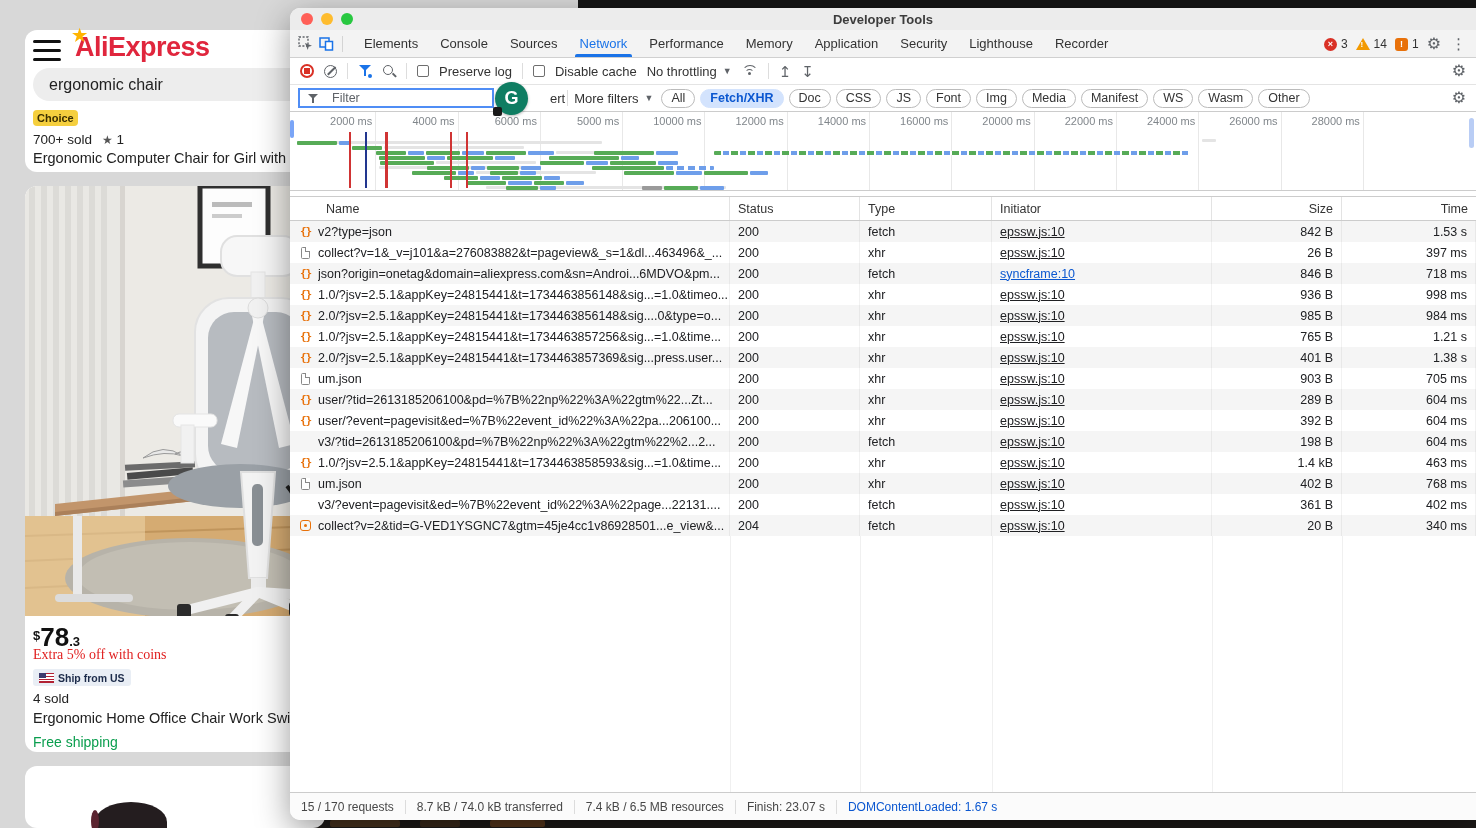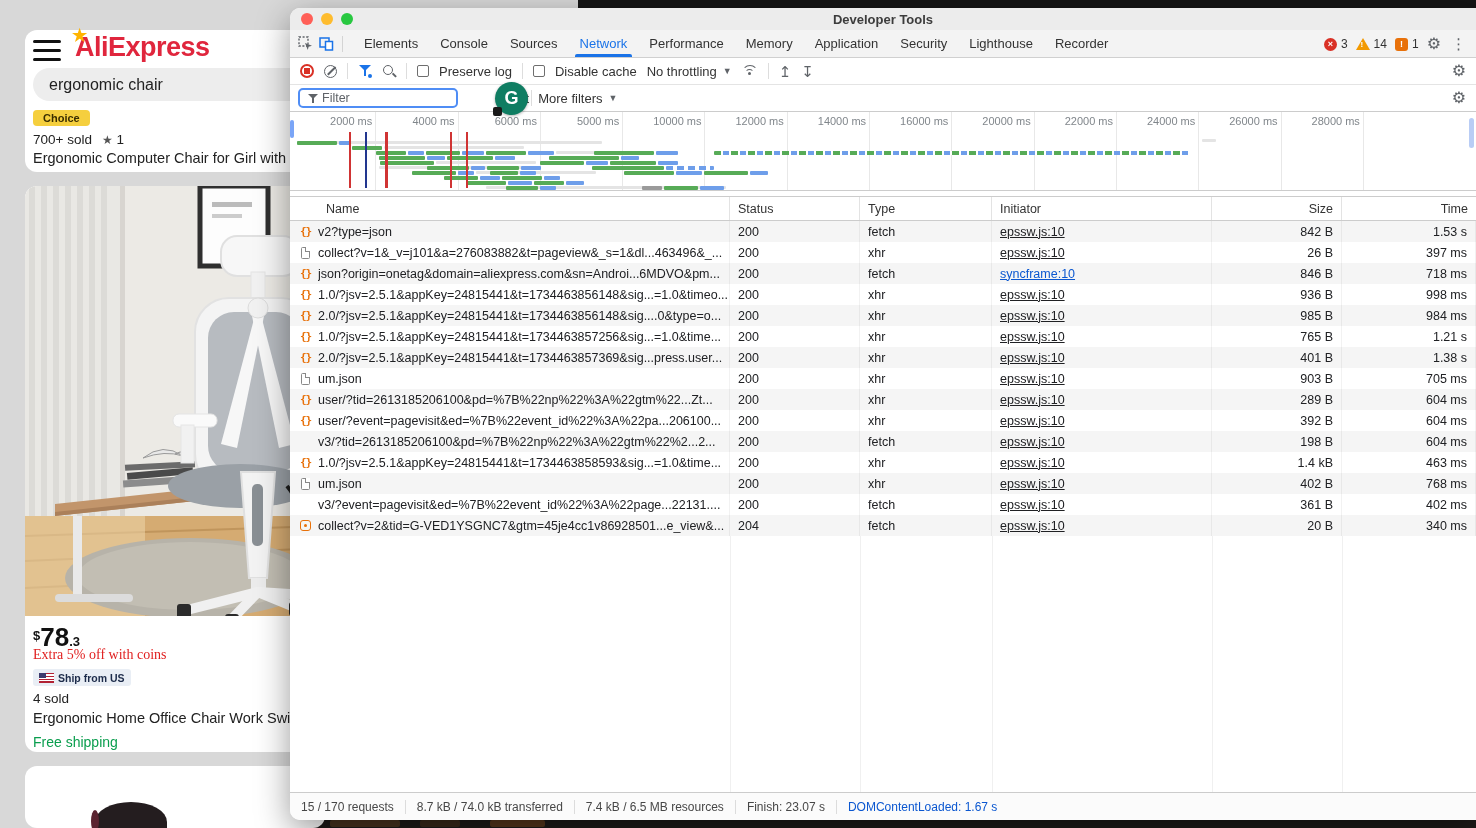--- a/index.html
+++ b/index.html
@@ -13,21 +13,21 @@
   .strip-bottom .blob { position:absolute; top:1px; height:7px; border-radius:2px; }
 
   
   .ae-card { position:absolute; background:#fff; border-radius:12px; }
   .ae-header-card { left:25px; top:30px; width:300px; height:142px; }
   .hamburger { position:absolute; left:8px; top:10px; width:28px; height:21px; cursor:pointer; }
   .hamburger i { display:block; height:3px; background:#111; border-radius:2px; margin-bottom:6px; }
   .ae-logo { position:absolute; left:50px; top:2px; font-size:27px; font-weight:bold; color:#e0263d; letter-spacing:-0.5px; }
   .ae-logo .star { position:absolute; left:-3px; top:-7px; font-size:17px; color:#ffb400; }
   .ae-search { position:absolute; left:8px; top:38px; width:290px; height:33px; background:#ededed; border-radius:17px; display:flex; align-items:center; padding-left:16px; font-size:16px; color:#222; }
-  .choice-badge { position:absolute; left:8px; top:80px; background:#f5cf3e; color:#3a2e00; font-size:11px; font-weight:bold; padding:2px 10px; border-radius:4px; }
+  .choice-badge { position:absolute; left:8px; top:80px; background:#f5cf3e; color:#3a2e00; font-size:11px; font-weight:bold; padding:2px 4px; border-radius:4px; }
   .ae-sold-line { position:absolute; left:8px; top:102px; font-size:13.5px; color:#222; }
   .ae-sold-line .rstar { color:#555; font-size:12px; margin-left:10px; }
   .ae-title1 { position:absolute; left:8px; top:120px; width:286px; font-size:14.5px; color:#222; white-space:nowrap; overflow:hidden; }
 
   .ae-product-card { left:25px; top:186px; width:300px; height:566px; overflow:hidden; }
   .ae-img { position:absolute; left:0; top:0; width:300px; height:430px; overflow:hidden; border-radius:12px 12px 0 0; }
   .ae-price { position:absolute; left:8px; top:436px; color:#111; }
   .ae-price .cur { font-size:13px; font-weight:bold; vertical-align:6px; }
   .ae-price .int { font-size:26px; font-weight:bold; }
   .ae-price .dec { font-size:13px; font-weight:bold; }
@@ -86,21 +86,21 @@
   .ddl { display:flex; align-items:center; gap:6px; cursor:pointer; }
   .caret { font-size:9px; color:#5f6368; }
   .wifi-icon { width:16px; height:12px; position:relative; cursor:pointer; }
   .wifi-icon:before { content:""; position:absolute; left:0; top:0; width:14px; height:14px; border:1.6px solid #5f6368; border-color:#5f6368 transparent transparent transparent; border-radius:50%; }
   .wifi-icon:after { content:""; position:absolute; left:3.5px; top:3.5px; width:7px; height:7px; border:1.6px solid #5f6368; border-color:#5f6368 transparent transparent transparent; border-radius:50%; }
   .wifi-icon .dot { position:absolute; left:6.5px; top:7px; width:3px; height:3px; background:#5f6368; border-radius:50%; }
   .arrow-ic { font-size:15px; color:#5f6368; line-height:1; cursor:pointer; }
   .toolbar-gear { position:absolute; right:10px; }
 
   .filterbar { position:absolute; left:0; top:77px; width:100%; height:27px; background:#fff; border-bottom:1px solid #ccc; display:flex; align-items:center; padding-left:8px; font-size:13px; color:#333; }
-  .filter-input { width:160px; height:20px; border:2px solid #4f8df5; border-radius:5px; background:#fff; position:relative; display:flex; align-items:center; padding-left:22px; color:#5f6368; font-size:12.5px; }
+  .filter-input { width:196px; height:20px; border:2px solid #4f8df5; border-radius:0; background:#fff; position:relative; display:flex; align-items:center; padding-left:32px; color:#5f6368; font-size:12.5px; }
   .filter-input .f-funnel { position:absolute; left:8px; top:4px; width:11px; height:10px; }
   .filter-input .f-funnel:before { content:""; position:absolute; left:0; top:0; border-left:5px solid transparent; border-right:5px solid transparent; border-top:5px solid #5f6368; }
   .filter-input .f-funnel:after { content:""; position:absolute; left:4.4px; top:4px; width:1.8px; height:5px; background:#5f6368; }
   .g-badge { position:absolute; left:205px; top:-3px; width:33px; height:33px; border-radius:50%; background:#0f7d62; color:#fff; font-size:18px; font-weight:bold; display:flex; align-items:center; justify-content:center; box-shadow:0 1px 3px rgba(0,0,0,.3); z-index:5; }
   .g-badge .sub { position:absolute; left:-2px; bottom:-1px; width:9px; height:9px; background:#191919; border-radius:2px; }
   .invert-frag { margin-left:56px; }
   .pill { height:19px; display:flex; align-items:center; padding:0 9px; border:1px solid #bbb; border-radius:10px; font-size:12.5px; color:#333; margin-right:5px; cursor:pointer; background:#fff; white-space:nowrap; }
   .pill.active { background:#d3e3fd; border-color:#d3e3fd; color:#0b57d0; font-weight:bold; }
   .filter-gear { position:absolute; right:10px; }
   .pill-sep { width:1px; height:16px; background:#ddd; margin:0 6px 0 2px; }
@@ -355,20 +355,34 @@
       <div class="g-badge">
           <span>G</span>
           <span class="sub"></span>
         </div>
       <span class="invert-frag">ert</span>
       <span class="pill-sep"></span>
       <span class="ddl" style="margin-right:8px;">
         <span>More filters</span>
           <span class="caret">▼</span>
       </span>
+      <span id="pills" style="display:flex;align-items:center;">
+          <span class="pill">All</span>
+          <span class="pill active">Fetch/XHR</span>
+          <span class="pill">Doc</span>
+          <span class="pill">CSS</span>
+          <span class="pill">JS</span>
+          <span class="pill">Font</span>
+          <span class="pill">Img</span>
+          <span class="pill">Media</span>
+          <span class="pill">Manifest</span>
+          <span class="pill">WS</span>
+          <span class="pill">Wasm</span>
+          <span class="pill">Other</span>
+        </span>
       <span class="gear filter-gear" style="position:absolute;">⚙</span>
     </div>
 
     <div class="timeline">
       <div class="ruler" id="ruler">
           <div class="tsec">
             <span class="tlabel">2000 ms</span>
           </div>
           <div class="tsec">
             <span class="tlabel">4000 ms</span>

